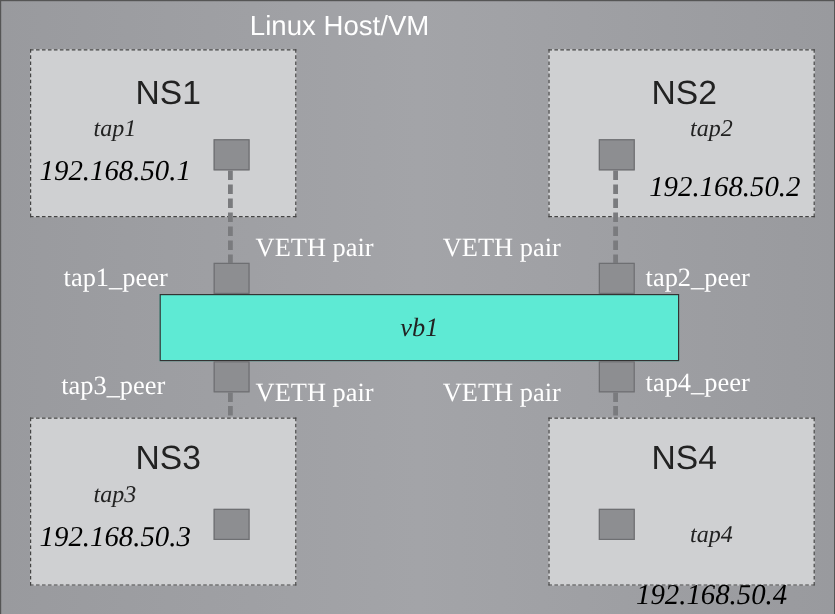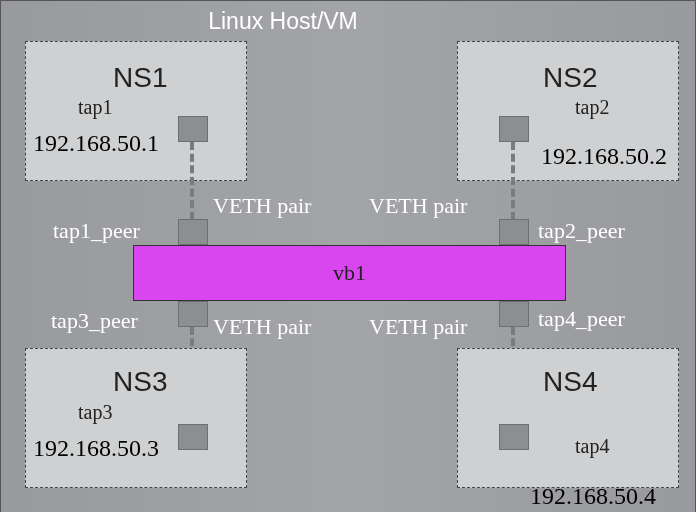--- a/index.html
+++ b/index.html
@@ -1,27 +1,27 @@
 <!DOCTYPE html>
 <html><head>
 <meta charset="utf-8">
 <style>
   html,body{margin:0;padding:0;}
   body{width:696px;height:512px;background:#9a9b9f;position:relative;overflow:hidden;}
   .host{position:absolute;left:0;top:0;width:694px;height:512px;border:1px solid #555;border-bottom:none;background:linear-gradient(90deg,#999a9e 0%,#a3a4a8 50%,#999a9e 100%);}
   .sans{font-family:"Liberation Sans",sans-serif;}
-  .serif{font-family:"Liberation Serif",serif;}
+  .serif{font-family:"Liberation Serif",serif;font-style:italic;}
   .title{position:absolute;top:8px;left:0;width:566px;text-align:center;color:#fff;font-size:23px;}
   .ns{position:absolute;width:222px;height:140px;border:1.5px dashed #444;background:#cfd0d2;box-sizing:border-box;}
   .ns-name{position:absolute;font-size:28px;color:#222;}
   .tap-name{position:absolute;font-size:20px;color:#222;}
   .ip{position:absolute;font-size:24px;color:#000000;}
   .port{position:absolute;width:30px;height:26px;background:#8d8e91;border:1px solid #6e6f72;box-sizing:border-box;}
   .link{position:absolute;width:4px;border-left:4px dashed #7a7b7e;height:0;}
-  .bridge{position:absolute;left:133px;top:245px;width:433px;height:56px;background:#d946ef;border:1.5px solid #333;box-sizing:border-box;display:flex;align-items:center;justify-content:center;}
+  .bridge{position:absolute;left:133px;top:245px;width:433px;height:56px;background:#5eead4;border:1.5px solid #333;box-sizing:border-box;display:flex;align-items:center;justify-content:center;}
   .bridge span{font-size:22px;color:#222;}
   .white{position:absolute;color:#fff;font-size:22px;font-family:Liberation Serif, serif;}
 </style>
 </head>
 <body>
 
 <div class="host"></div>
 <div class="title sans">Linux Host/VM</div>
 
 <div class="ns" style="left:25px;top:41px;"></div>

